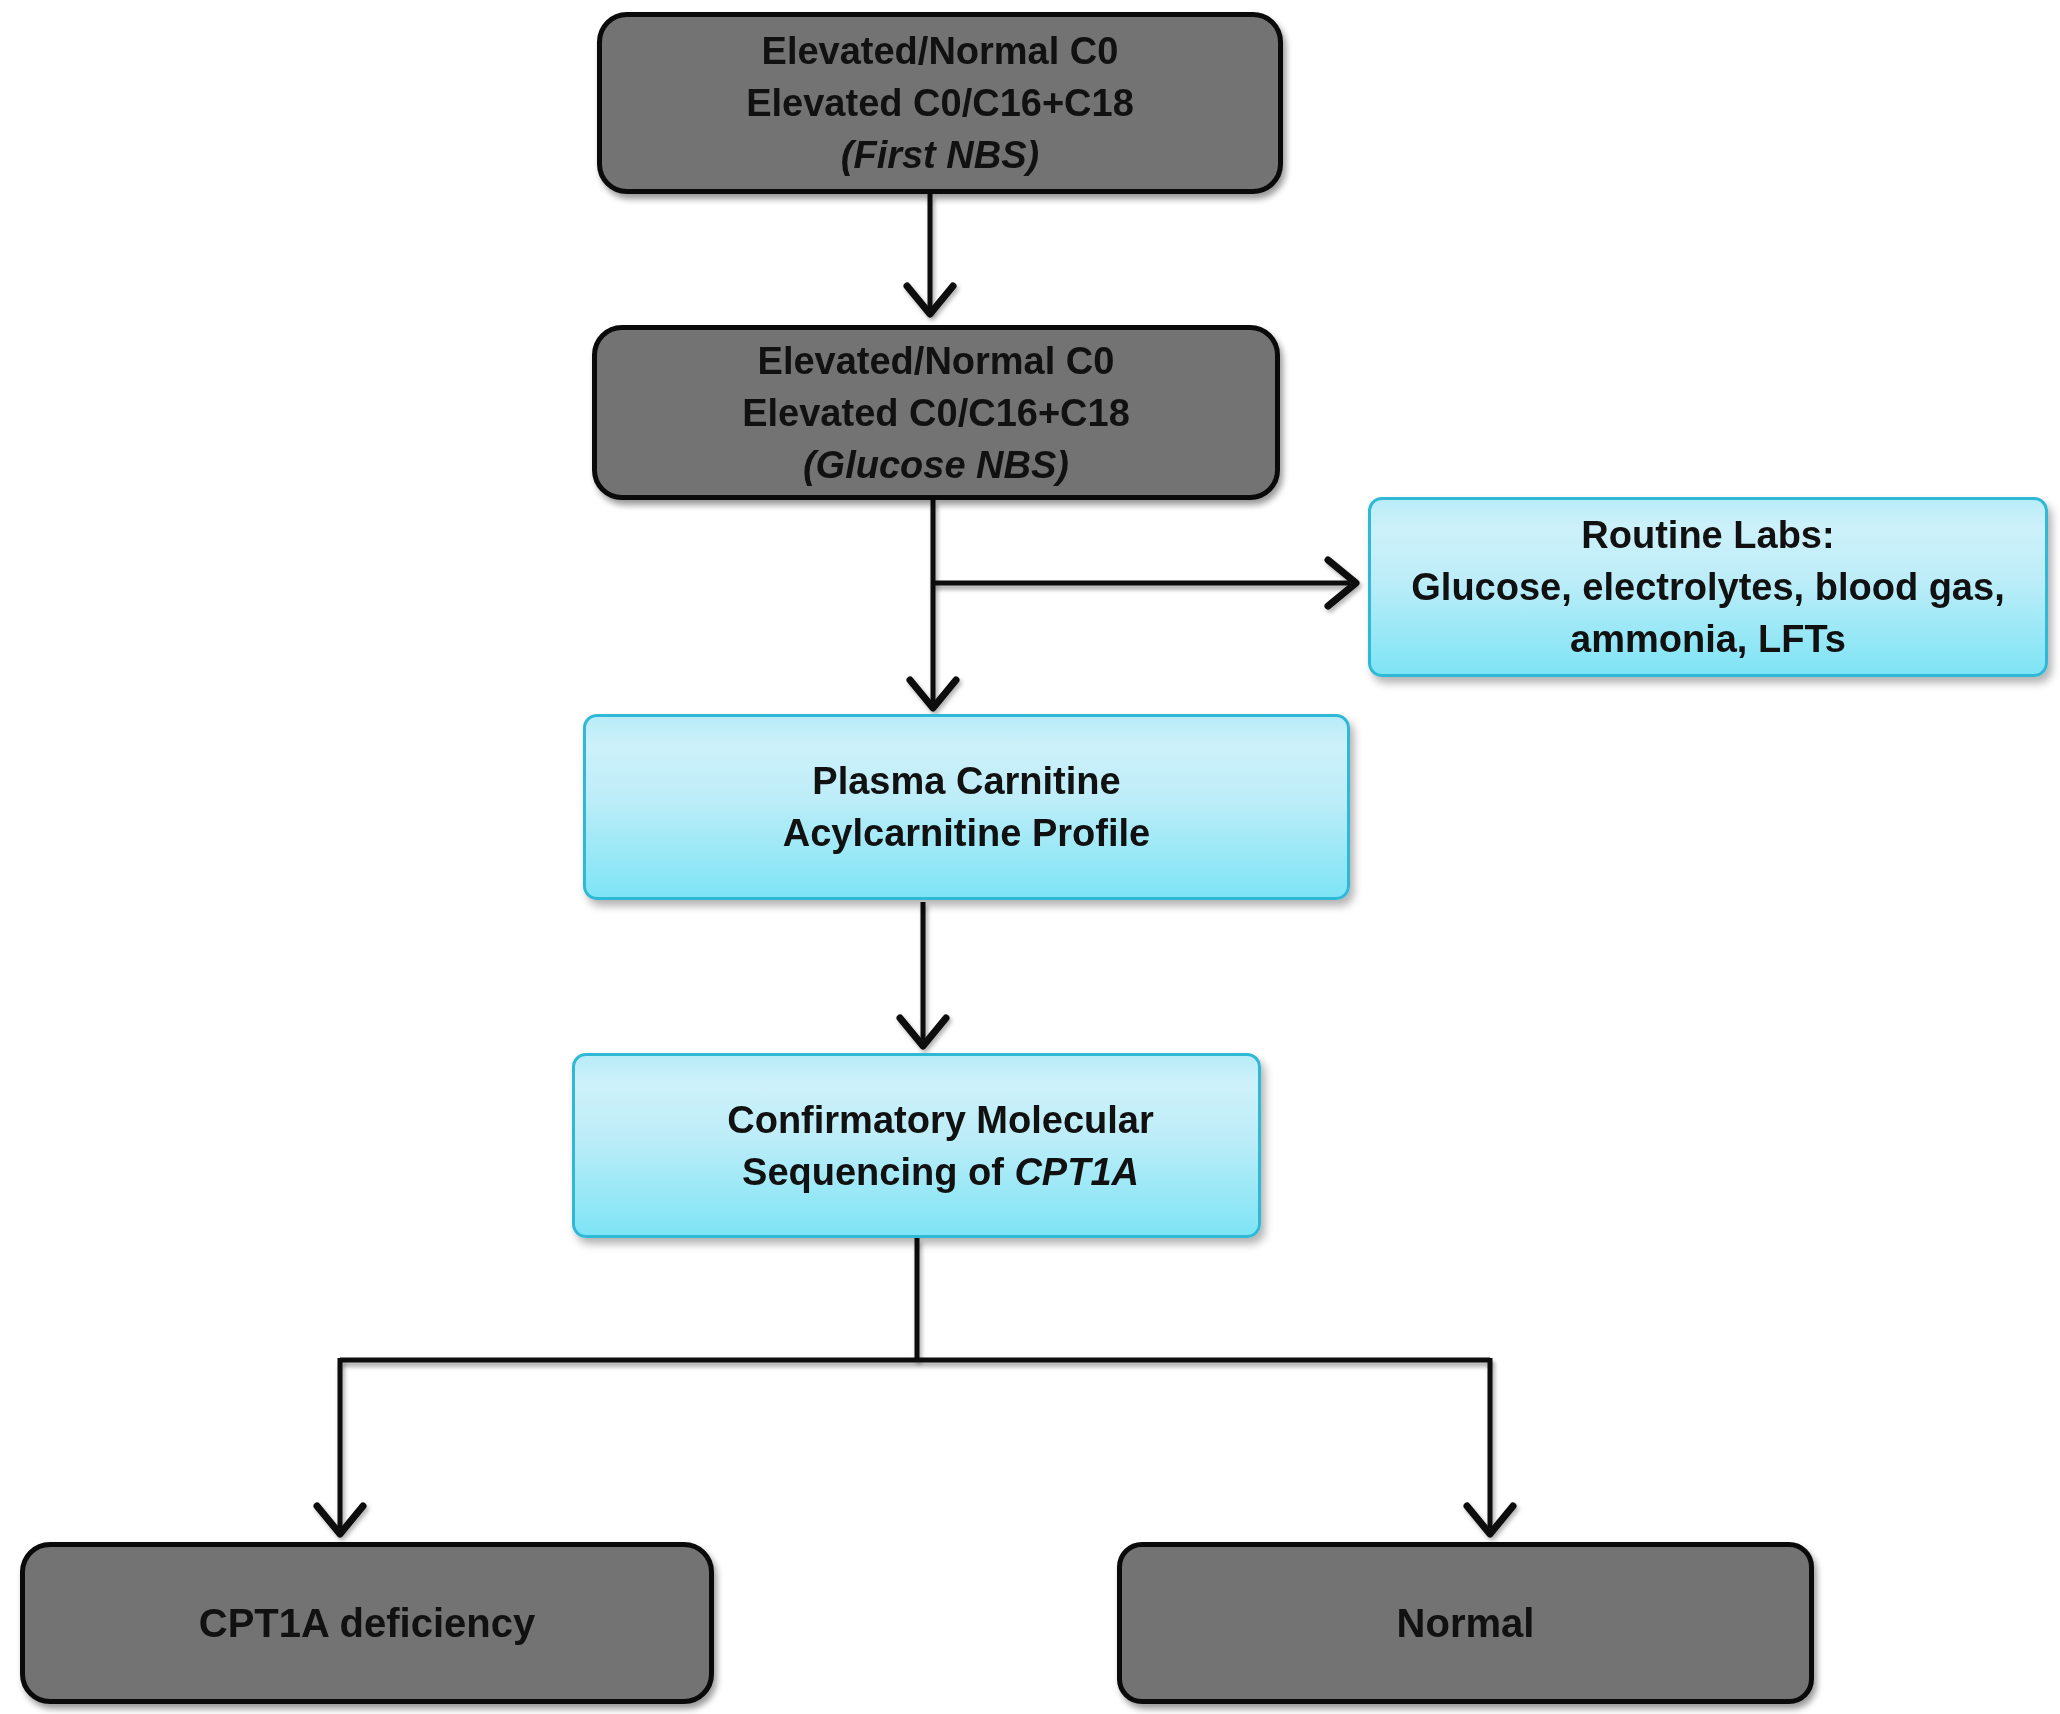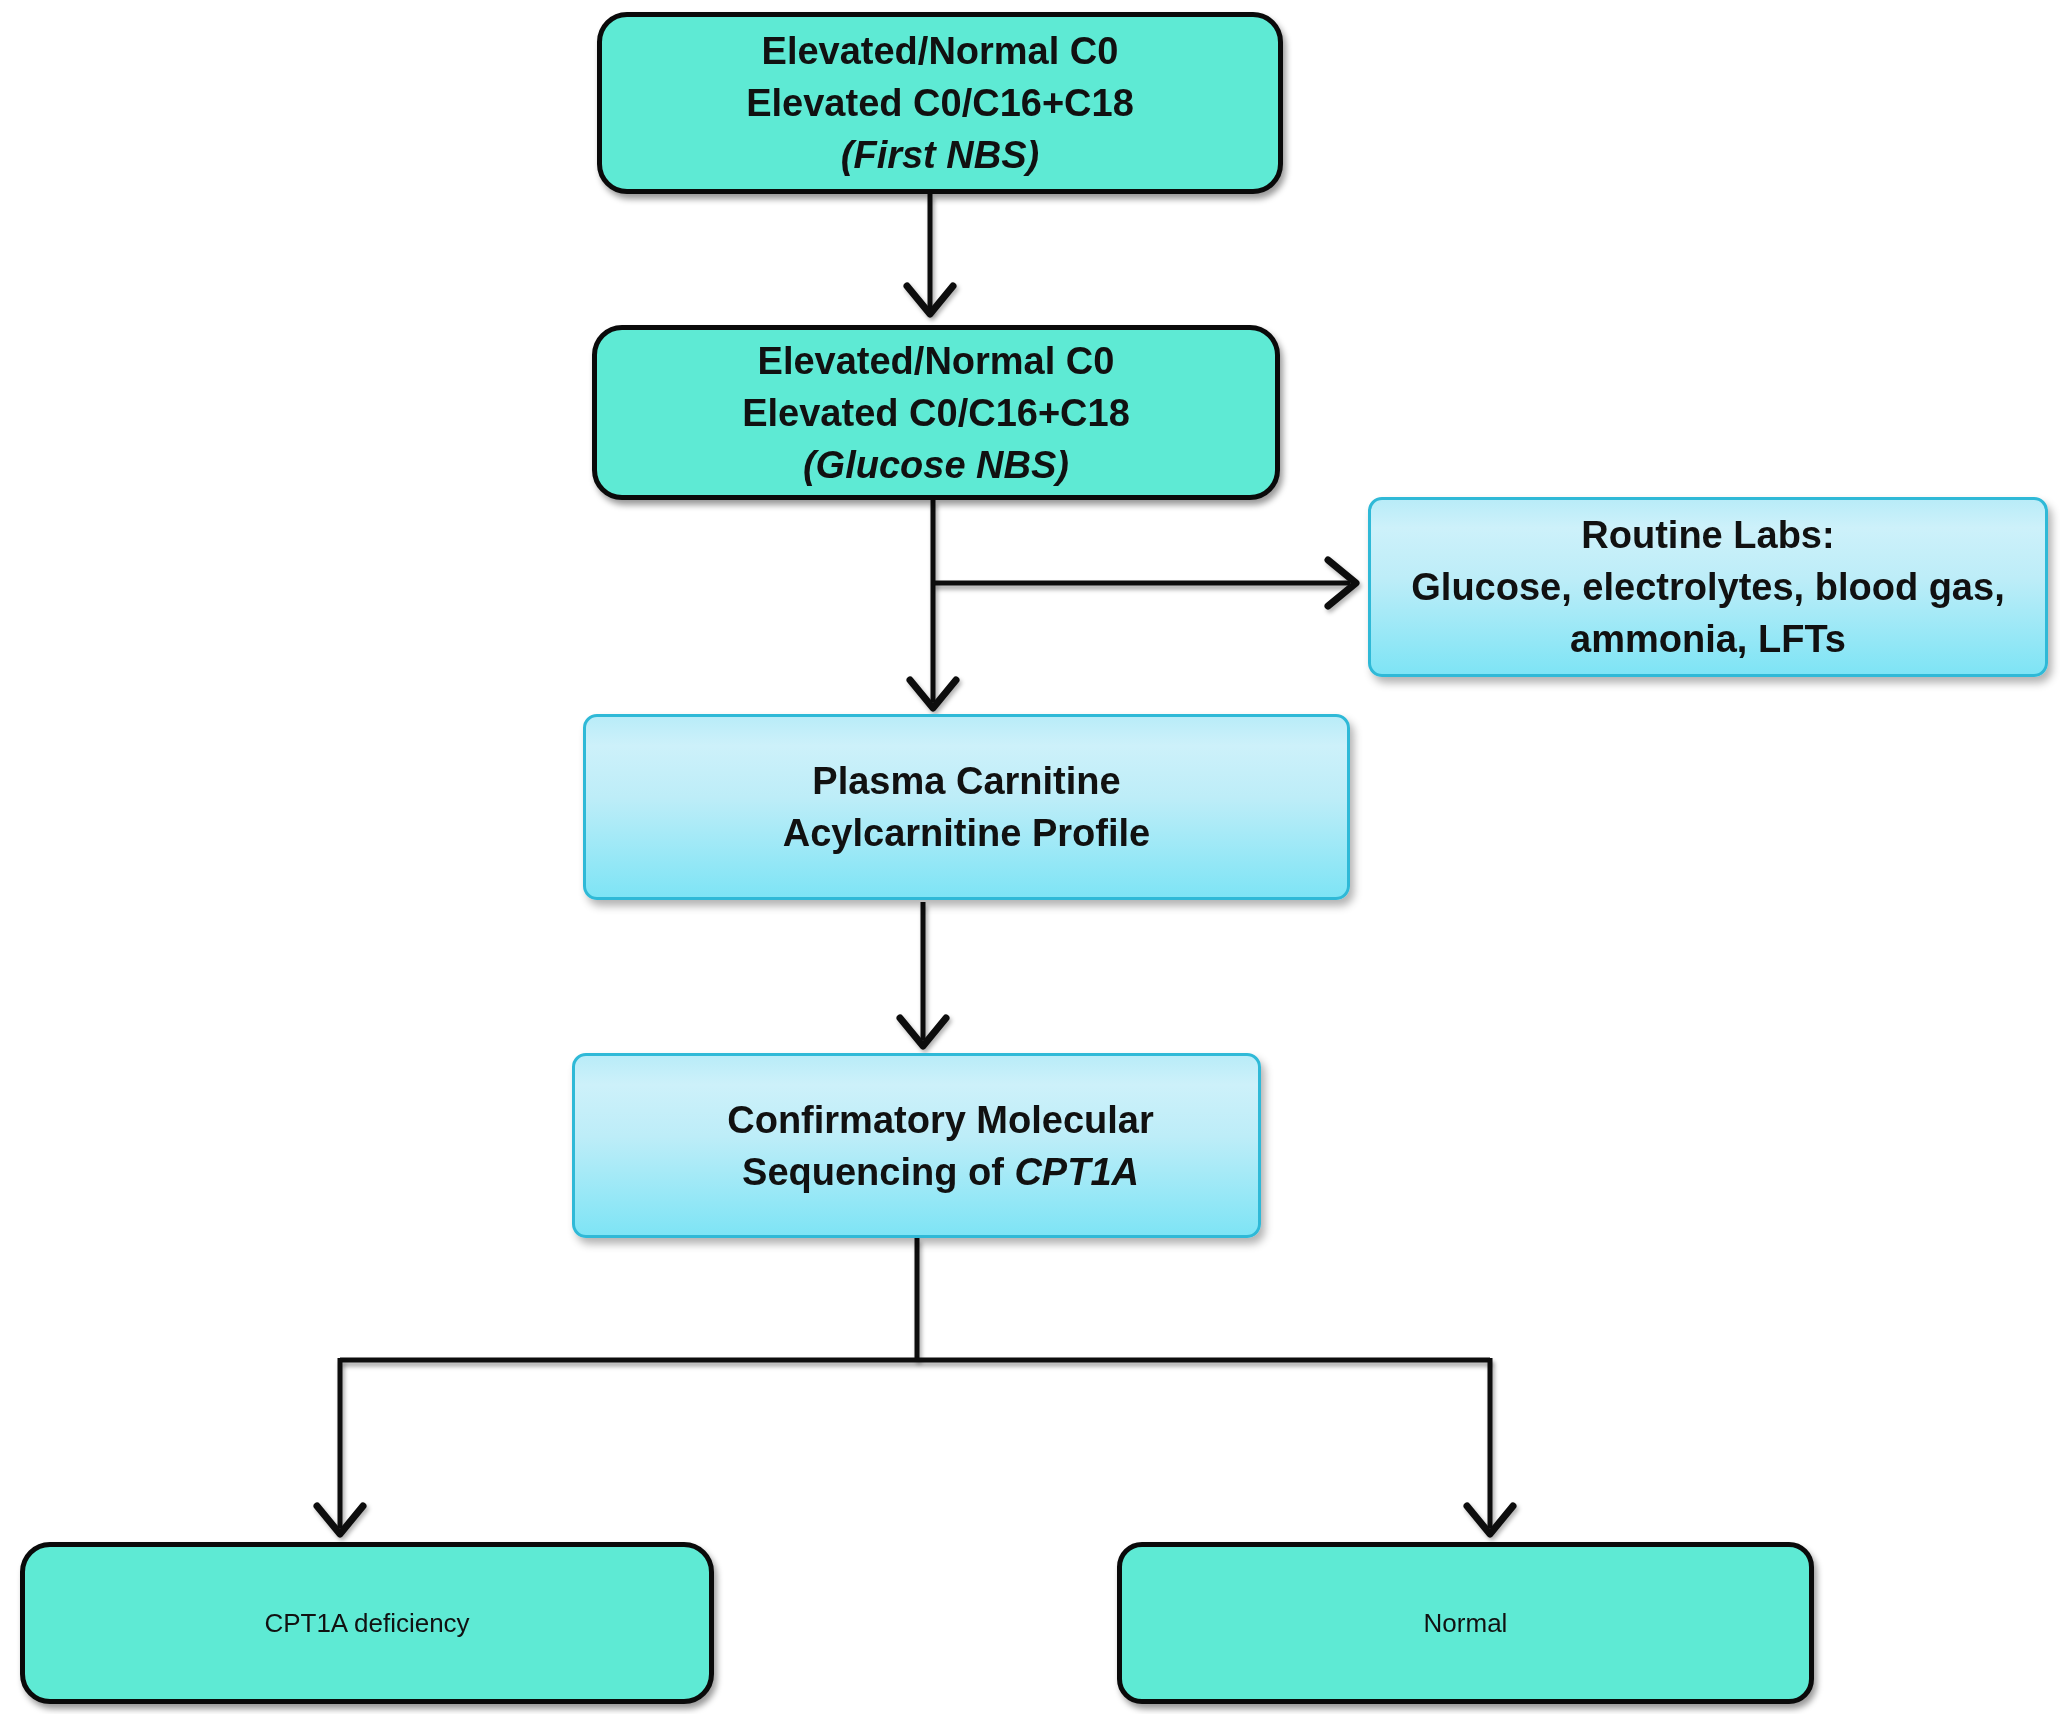--- a/index.html
+++ b/index.html
@@ -40,39 +40,39 @@
     position: absolute;
     box-sizing: border-box;
     display: flex;
     align-items: center;
     justify-content: center;
     text-align: center;
     color: #111111;
   }
   .node .lines { width: 100%; }
   .node.white {
-    background: #5eead4;
+    background: #737373;
     border: 5px solid #0a0a0a;
     border-radius: 30px;
     box-shadow: 3px 5px 6px rgba(0,0,0,0.40);
   }
   .node.cyan {
     background: linear-gradient(180deg, #b9ecf8 0%, #cdf1fa 16%, #bdedf8 45%, #7ee4f5 100%);
     border: 3px solid #2fb9d7;
     border-radius: 14px;
     box-shadow: 4px 6px 8px rgba(0,0,0,0.30);
   }
   .bold-node .ln {
     font-size: 38px;
     font-weight: 700;
     line-height: 52px;
   }
   .plain-node .ln {
-    font-size: 26px;
-    font-weight: 400;
+    font-size: 40px;
+    font-weight: 700;
     line-height: 48px;
   }
   .ln.italic { font-style: italic; }
   .gene { font-style: italic; margin-top: 28px; }
 </style>
 </head>
 <body>
 
 <div id="canvas">
 

